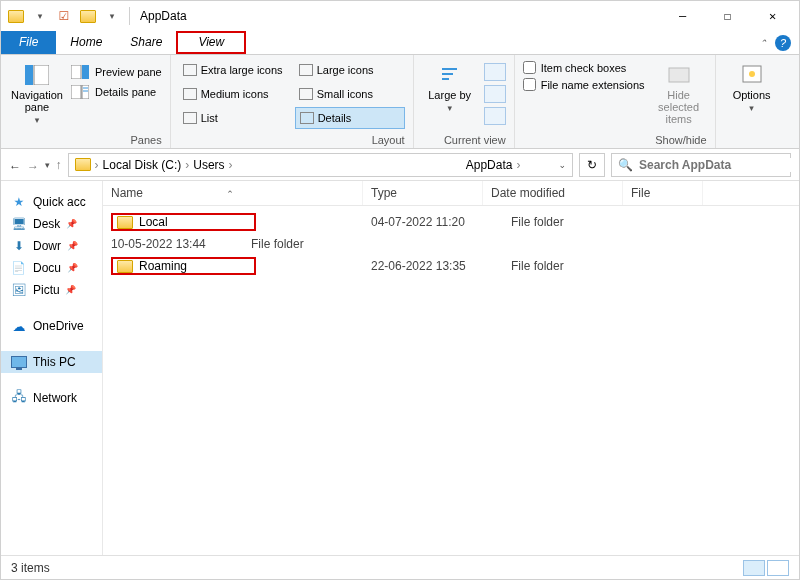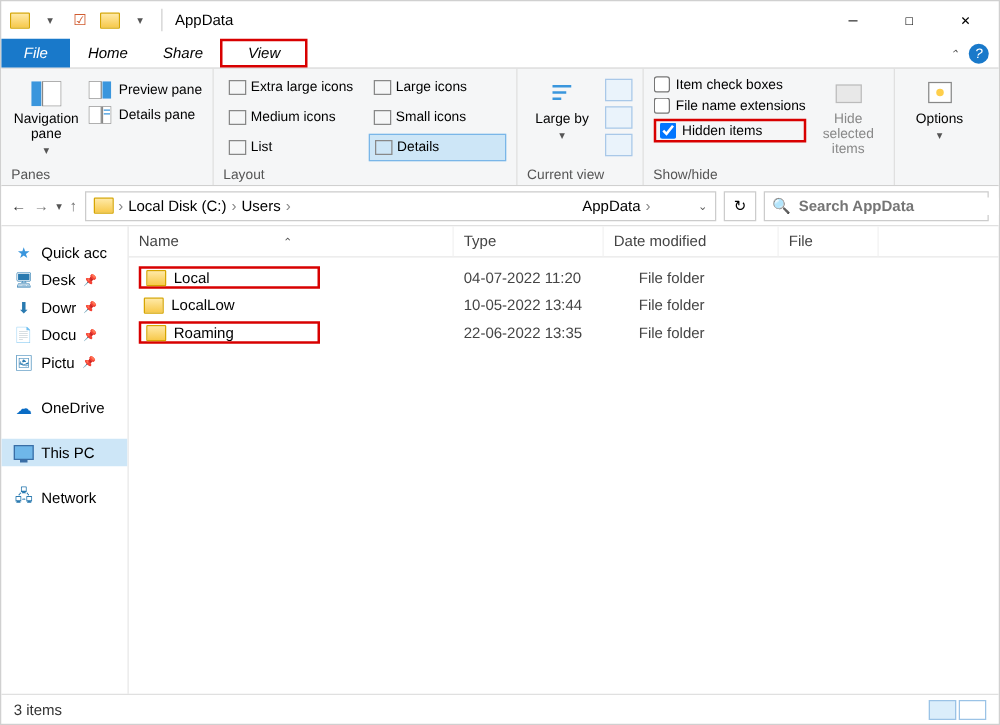--- a/index.html
+++ b/index.html
@@ -19,21 +19,21 @@
 .tab { padding: 4px 14px; cursor: pointer; }
 .tab.file { background: #1979ca; color: #fff; padding: 4px 18px; }
 .tab.view { border: 2px solid #d80000; padding: 2px 20px; }
 .tab-right { margin-left: auto; display: flex; align-items: center; gap: 8px; padding-right: 8px; }
 .help-icon { width: 16px; height: 16px; border-radius: 50%; background: #1979ca; color: #fff; display: flex; align-items: center; justify-content: center; font-size: 11px; }
 
 
 .ribbon { height: 94px; background: #f5f6f7; display: flex; border-bottom: 1px solid #d0d0d0; font-size: 11px; }
 .rgroup { border-right: 1px solid #e0e0e0; padding: 4px 8px 2px 8px; display: flex; flex-direction: column; }
 .rgroup .body { flex: 1; display: flex; align-items: flex-start; gap: 6px; }
-.rgroup .label { text-align: left; font-size: 11px; color: #555; padding-top: 2px; }
+.rgroup .label { text-align: right; font-size: 11px; color: #555; padding-top: 2px; }
 .big-btn { display: flex; flex-direction: column; align-items: center; justify-content: center; width: 56px; gap: 2px; padding-top: 4px; cursor: pointer; }
 .big-btn .ic { width: 28px; height: 24px; display: flex; align-items: center; justify-content: center; }
 .pane-list { display: flex; flex-direction: column; gap: 6px; padding-top: 6px; }
 .pane-list .pi { display: flex; align-items: center; gap: 6px; cursor: pointer; }
 .layout-grid { display: grid; grid-template-columns: repeat(2, 110px); grid-auto-rows: 22px; gap: 2px 6px; }
 .layout-item { display: flex; align-items: center; gap: 4px; padding: 2px 4px; cursor: pointer; }
 .layout-item.sel { background: #cde6f7; border: 1px solid #7ab6e8; }
 .layout-item .licon { width: 14px; height: 12px; border: 1px solid #888; display: inline-block; }
 .cvcol { display: flex; flex-direction: column; gap: 4px; padding-top: 4px; }
 .cvcol .sm { width: 22px; height: 18px; border: 1px solid #a9c8e8; background: #eaf3fb; }
@@ -228,24 +228,20 @@
     <div class="body">
       <div class="cklist">
         <label>
             <input type="checkbox" style="">
             <span>Item check boxes</span>
           </label>
         <label>
             <input type="checkbox" style="">
             <span>File name extensions</span>
           </label>
-        <label class="red-box">
-            <input type="checkbox" checked="" style="">
-            <span>Hidden items</span>
-          </label>
       </div>
       <div class="big-btn hide-sel">
         <span class="ic">
           <svg width="24" height="18">
               <rect x="2" y="2" width="20" height="14" fill="#e8e8e8" stroke="#bbb"></rect>
             </svg>
         </span>
         <span style="text-align:center;line-height:1.1;">Hide selected items</span>
       </div>
     </div>
@@ -365,26 +361,20 @@
             <span class="fname-box hl">
               <span class="fold-ic folder-yellow"></span>
               <span>Local</span>
             </span>
           </div>
           <div class="rc date">04-07-2022 11:20</div>
           <div class="rc type">File folder</div>
           <div class="rc size"></div>
         </div>
         <div class="row">
-          <div class="rc name">
-            <span class="fname-box ">
-              <span class="fold-ic folder-yellow"></span>
-              <span>LocalLow</span>
-            </span>
-          </div>
           <div class="rc date">10-05-2022 13:44</div>
           <div class="rc type">File folder</div>
           <div class="rc size"></div>
         </div>
         <div class="row">
           <div class="rc name">
             <span class="fname-box hl">
               <span class="fold-ic folder-yellow"></span>
               <span>Roaming</span>
             </span>

